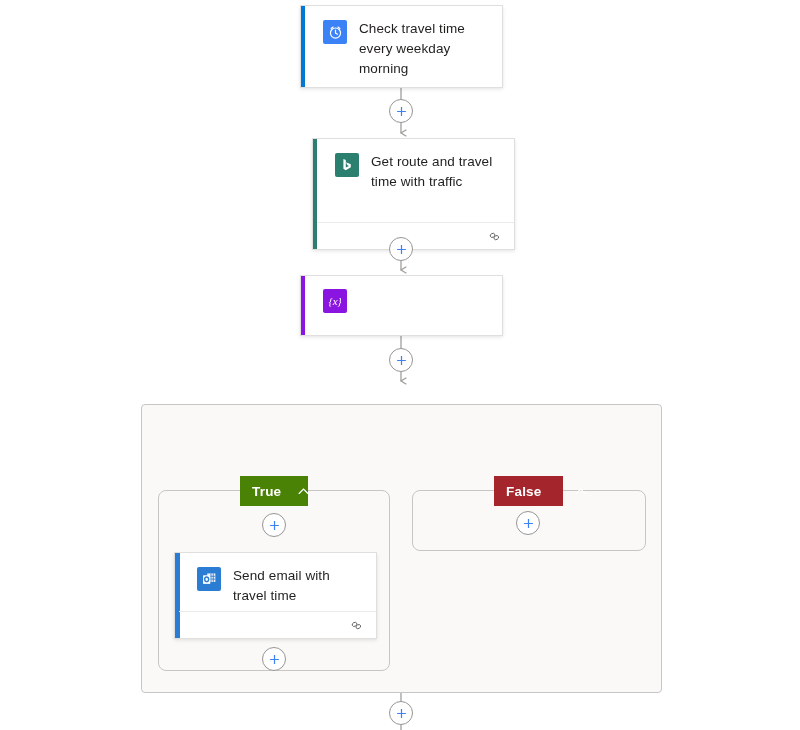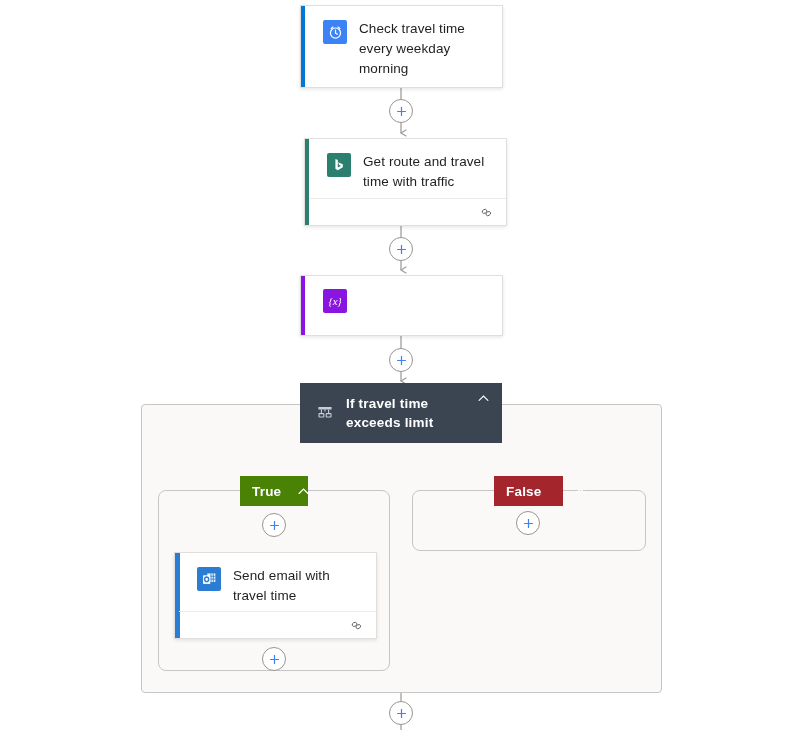--- a/index.html
+++ b/index.html
@@ -219,21 +219,21 @@
         <svg width="15" height="15" viewBox="0 0 16 16" aria-hidden="true">
           <circle cx="8" cy="8.6" r="5.4" fill="none" stroke="#ffffff" stroke-width="1.3"></circle>
           <path d="M8 5.4 L8 8.6 L10.1 9.8" fill="none" stroke="#ffffff" stroke-width="1.3" stroke-linecap="round"></path>
           <path d="M5.4 2.2 L3.3 3.7 M10.6 2.2 L12.7 3.7" stroke="#ffffff" stroke-width="1.3" stroke-linecap="round"></path>
         </svg>
       </div>
       <div class="card-title">Check travel time every weekday morning</div>
     </div>
   </div>
 
-  <div class="card" style="left:304px; top:138px; width:203px; height:88px;">
+  <div class="card" style="left:312px; top:138px; width:203px; height:112px;">
     <div class="accent" style="background:#2a7f6f;"></div>
     <div class="card-head">
       <div class="card-icon" style="background:#2a7f6f;">
         <svg width="16" height="16" viewBox="0 0 16 16" aria-hidden="true">
           <path d="M4.4 2.1 L6.8 3.0 L6.8 10.6 L10.0 8.9 L8.2 8.0 L7.0 5.3 L11.8 7.2
                    L11.8 10.2 L6.8 13.2 L4.4 11.8 Z" fill="#ffffff"></path>
         </svg>
       </div>
       <div class="card-title">Get route and travel time with traffic</div>
     </div>
@@ -250,36 +250,20 @@
   <div class="card" style="left:300px; top:275px; width:203px; height:61px;">
     <div class="accent" style="background:#8a14e0;"></div>
     <div class="card-head" style="padding-top:12px; padding-bottom:12px;">
       <div class="card-icon" style="background:#8a14e0;">
           <span style="color:#fff; font-size:11px; font-family:'Liberation Serif',serif;
                        font-style:italic; letter-spacing:-.3px;">{x}</span>
       </div>
     </div>
   </div>
 
-  <div class="cond-node" style="left:300px; top:383px; width:202px; height:60px;">
-    <div class="cond-icon">
-      <svg width="18" height="18" viewBox="0 0 18 18" aria-hidden="true">
-        <rect x="2.4" y="3.0" width="13.2" height="2.6" rx="0.5" fill="#c8ccd4"></rect>
-        <path d="M5.4 5.6 L5.4 9.4 M12.6 5.6 L12.6 9.4 M9 5.6 L9 7.4" stroke="#c8ccd4" stroke-width="1.1"></path>
-        <rect x="3.0" y="9.6" width="4.8" height="3.4" rx="0.4" fill="none" stroke="#c8ccd4" stroke-width="1.1"></rect>
-        <rect x="10.2" y="9.6" width="4.8" height="3.4" rx="0.4" fill="none" stroke="#c8ccd4" stroke-width="1.1"></rect>
-      </svg>
-    </div>
-    <div class="cond-title">If travel time exceeds limit</div>
-    <div class="chev">
-      <svg width="13" height="13" viewBox="0 0 16 16" aria-hidden="true">
-        <path d="M2.6 10.4 L8 5.0 L13.4 10.4" fill="none" stroke="#ffffff" stroke-width="1.4" stroke-linecap="round"></path>
-      </svg>
-    </div>
-  </div>
 
   <div class="pill is-true" style="left:240px; top:476px; width:68px;">
     <span class="pill-label">True</span>
     <span style="line-height:0;">
       <svg width="13" height="13" viewBox="0 0 16 16" aria-hidden="true">
         <path d="M2.6 10.4 L8 5.0 L13.4 10.4" fill="none" stroke="#ffffff" stroke-width="1.5" stroke-linecap="round"></path>
       </svg>
     </span>
   </div>
 

